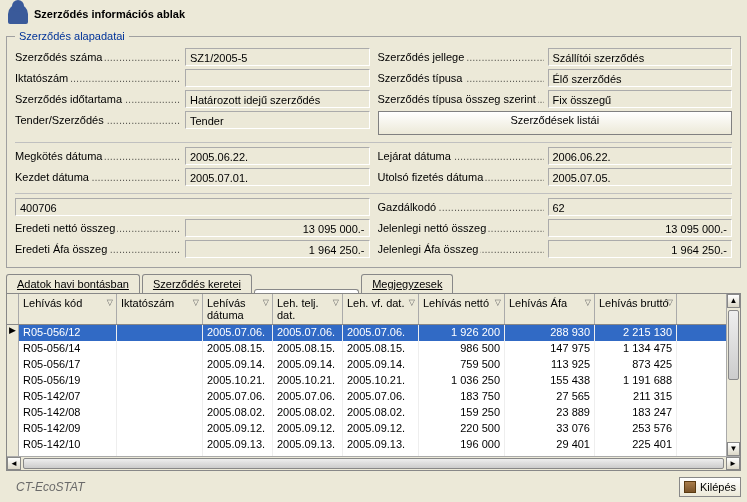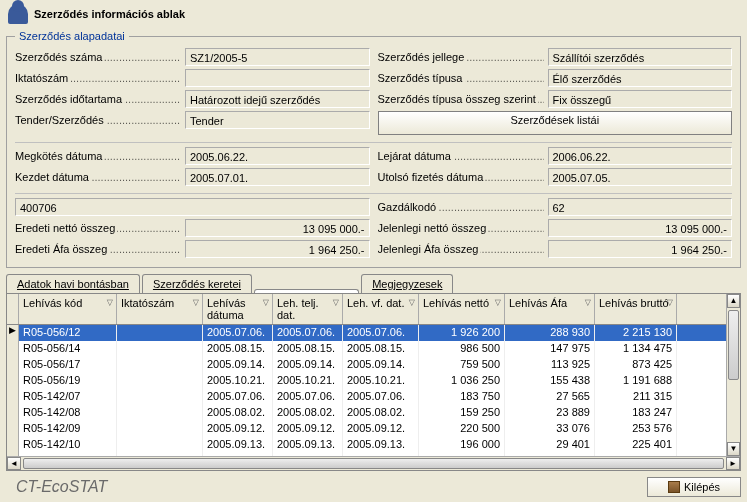--- a/index.html
+++ b/index.html
@@ -41,22 +41,22 @@
   .c-afa   { width: 90px; flex: 0 0 90px; }
   .c-brut  { width: 82px; flex: 0 0 82px; }
   .vscroll { position: absolute; right: 0; top: 0; bottom: 14px; width: 14px; background: #ece9d8; border-left: 1px solid #aaa; }
   .vscroll .arr { height: 14px; border: 1px solid #888; background: linear-gradient(#fff,#dcd8c8); text-align: center; font-size: 8px; line-height: 12px; }
   .vscroll .thumb { position: absolute; left: 1px; right: 1px; top: 16px; height: 70px; background: linear-gradient(#eee,#ccc); border: 1px solid #888; border-radius: 2px; }
   .hscroll { position: absolute; left: 0; right: 0; bottom: 0; height: 14px; background: #ece9d8; border-top: 1px solid #aaa; display: flex; }
   .hscroll .arr { width: 14px; border: 1px solid #888; background: linear-gradient(#fff,#dcd8c8); text-align: center; font-size: 8px; line-height: 12px; }
   .hscroll .track { flex: 1; position: relative; }
   .hscroll .thumb { position: absolute; top: 1px; bottom: 1px; left: 2px; right: 2px; background: linear-gradient(#eee,#ccc); border: 1px solid #888; border-radius: 2px; }
   .footer { display: flex; justify-content: space-between; align-items: center; margin: 6px 6px 0 6px; }
-  .brand { font-style: italic; color: #6a6a6a; font-size: 16px; padding-left: 10px; }
-  .exit-btn { padding: 3px 20px; border: 1px solid #888; background: linear-gradient(#fff,#ece9d8); cursor: pointer; display: flex; align-items: center; gap: 4px; }
+  .brand { font-style: italic; color: #6a6a6a; font-size: 12px; padding-left: 10px; }
+  .exit-btn { padding: 3px 4px; border: 1px solid #888; background: linear-gradient(#fff,#ece9d8); cursor: pointer; display: flex; align-items: center; gap: 4px; }
   .door-icon { width: 12px; height: 12px; background: linear-gradient(#a87c4a,#7a5429); border: 1px solid #5a3a10; }
 </style>
 </head>
 <body>
 
 <div class="title-bar">
   <div class="title-icon"></div>
   <span>Szerződés információs ablak</span>
 </div>
 

